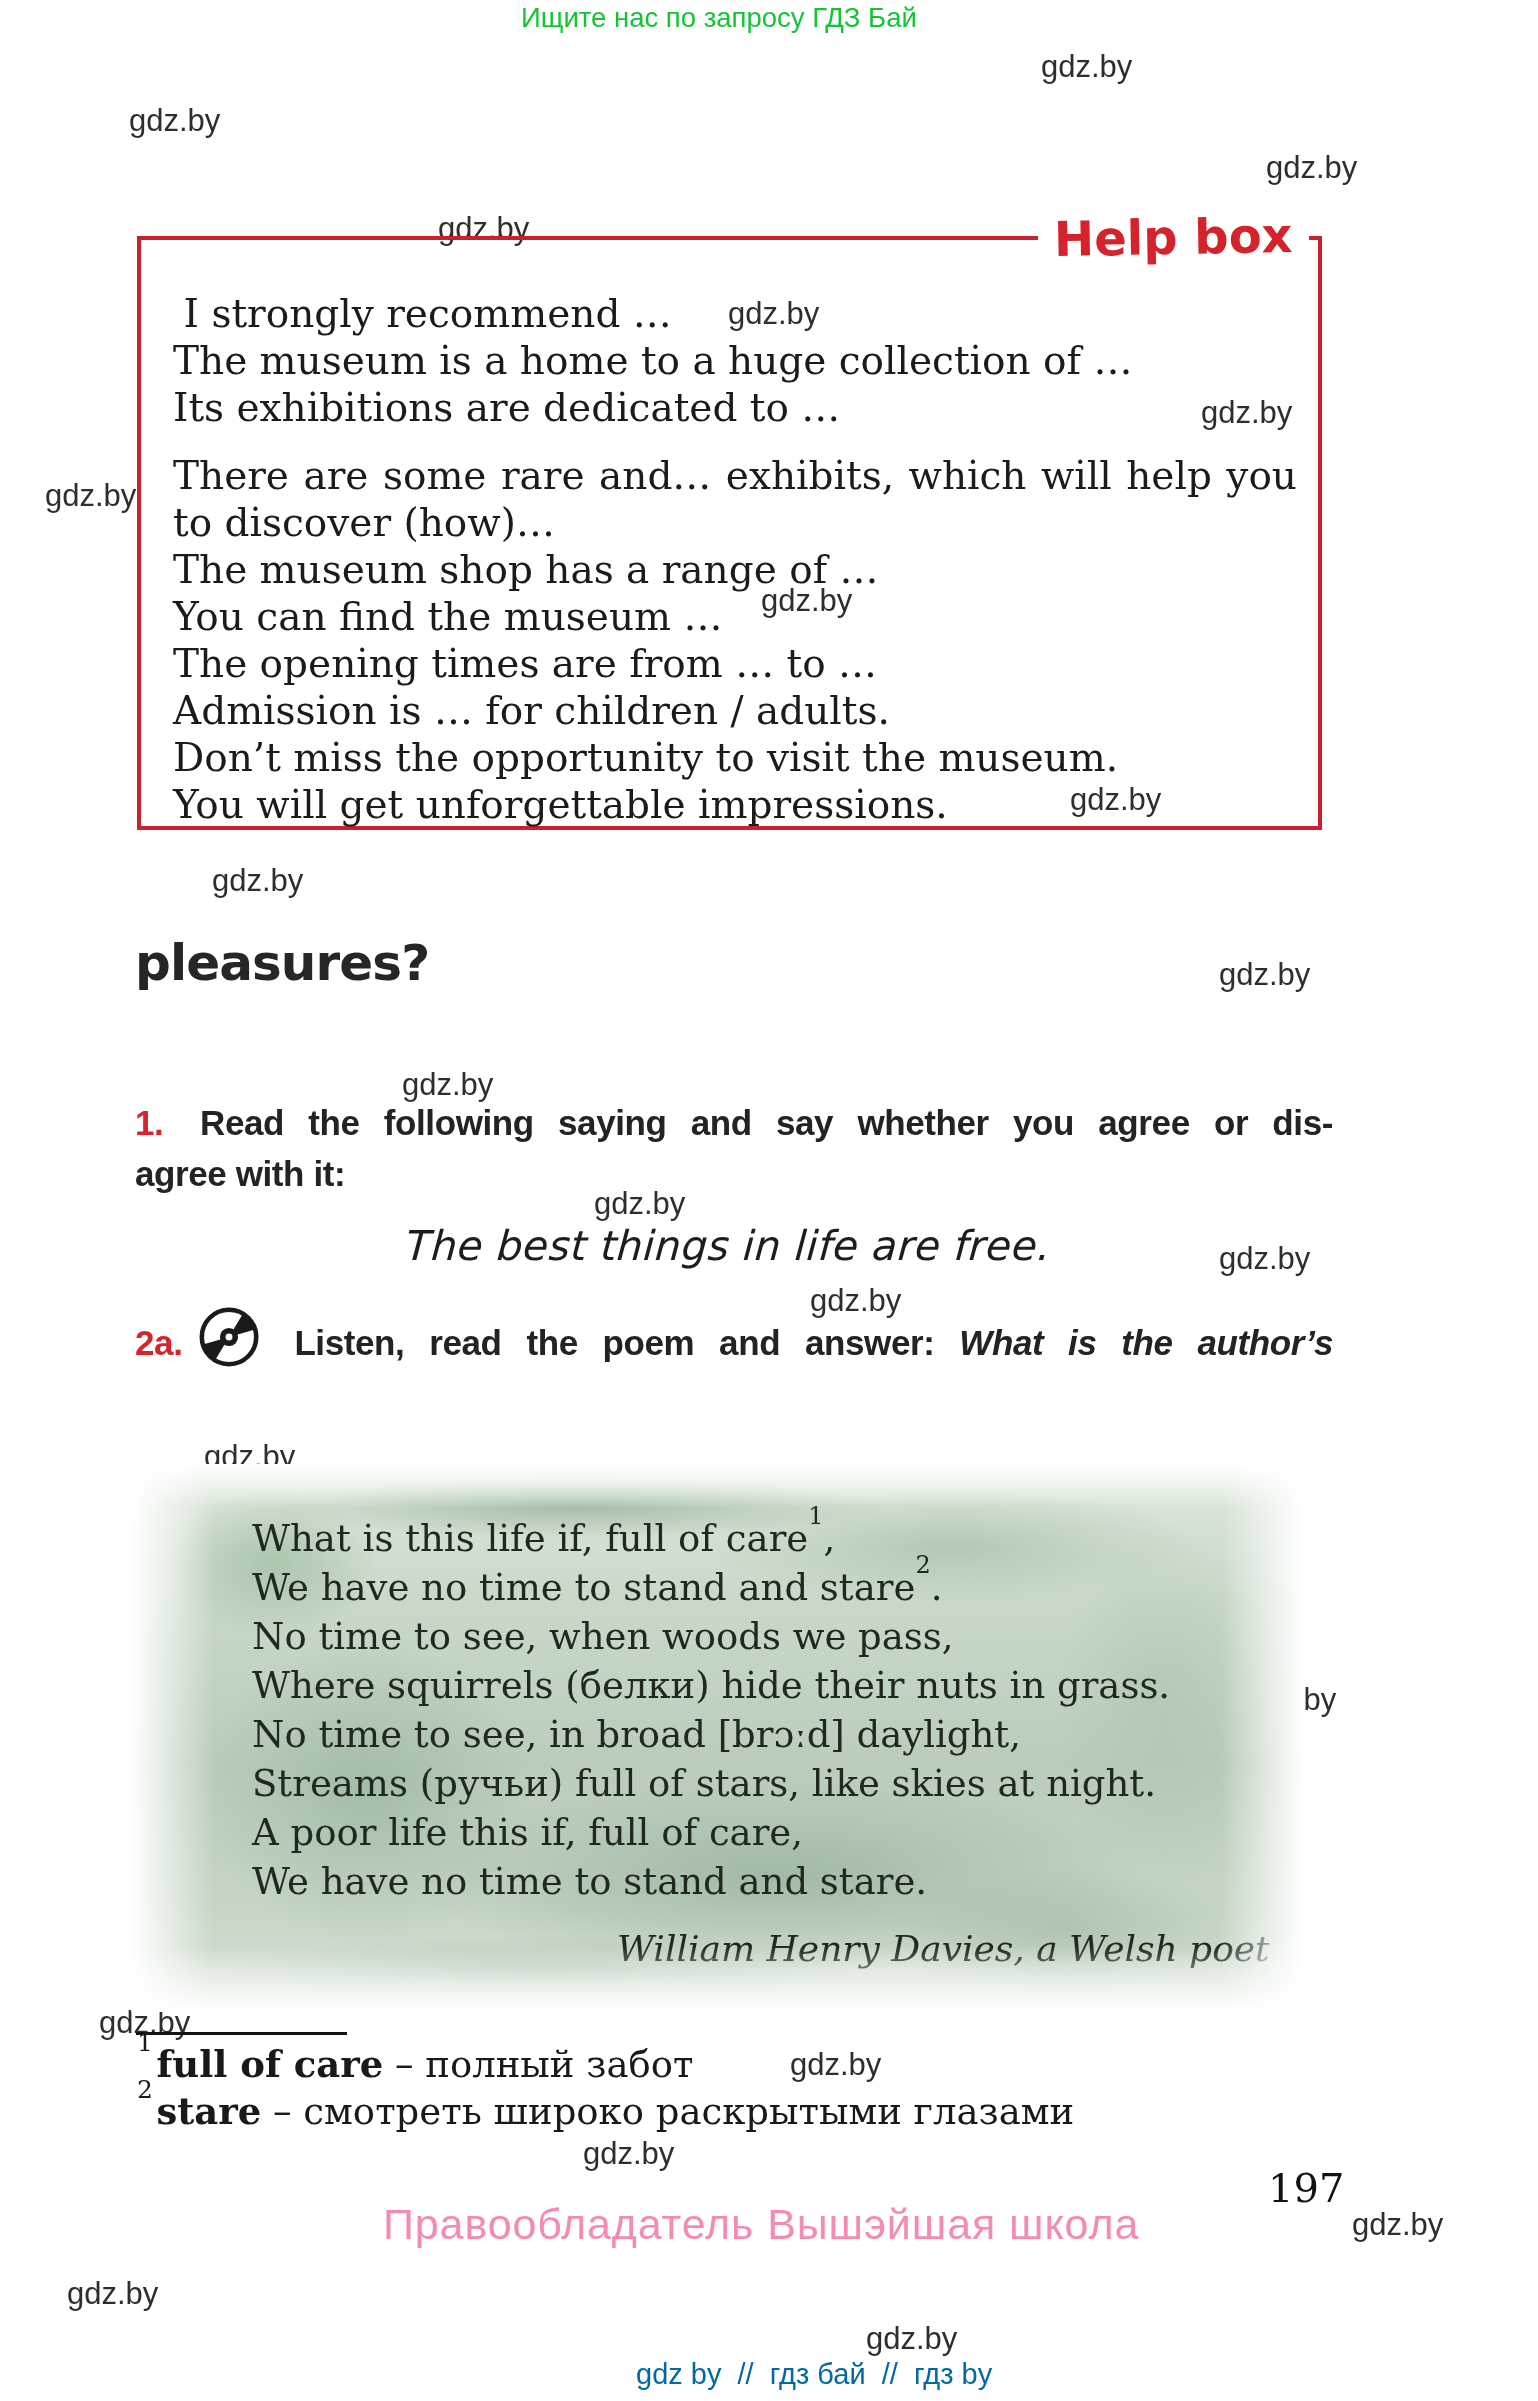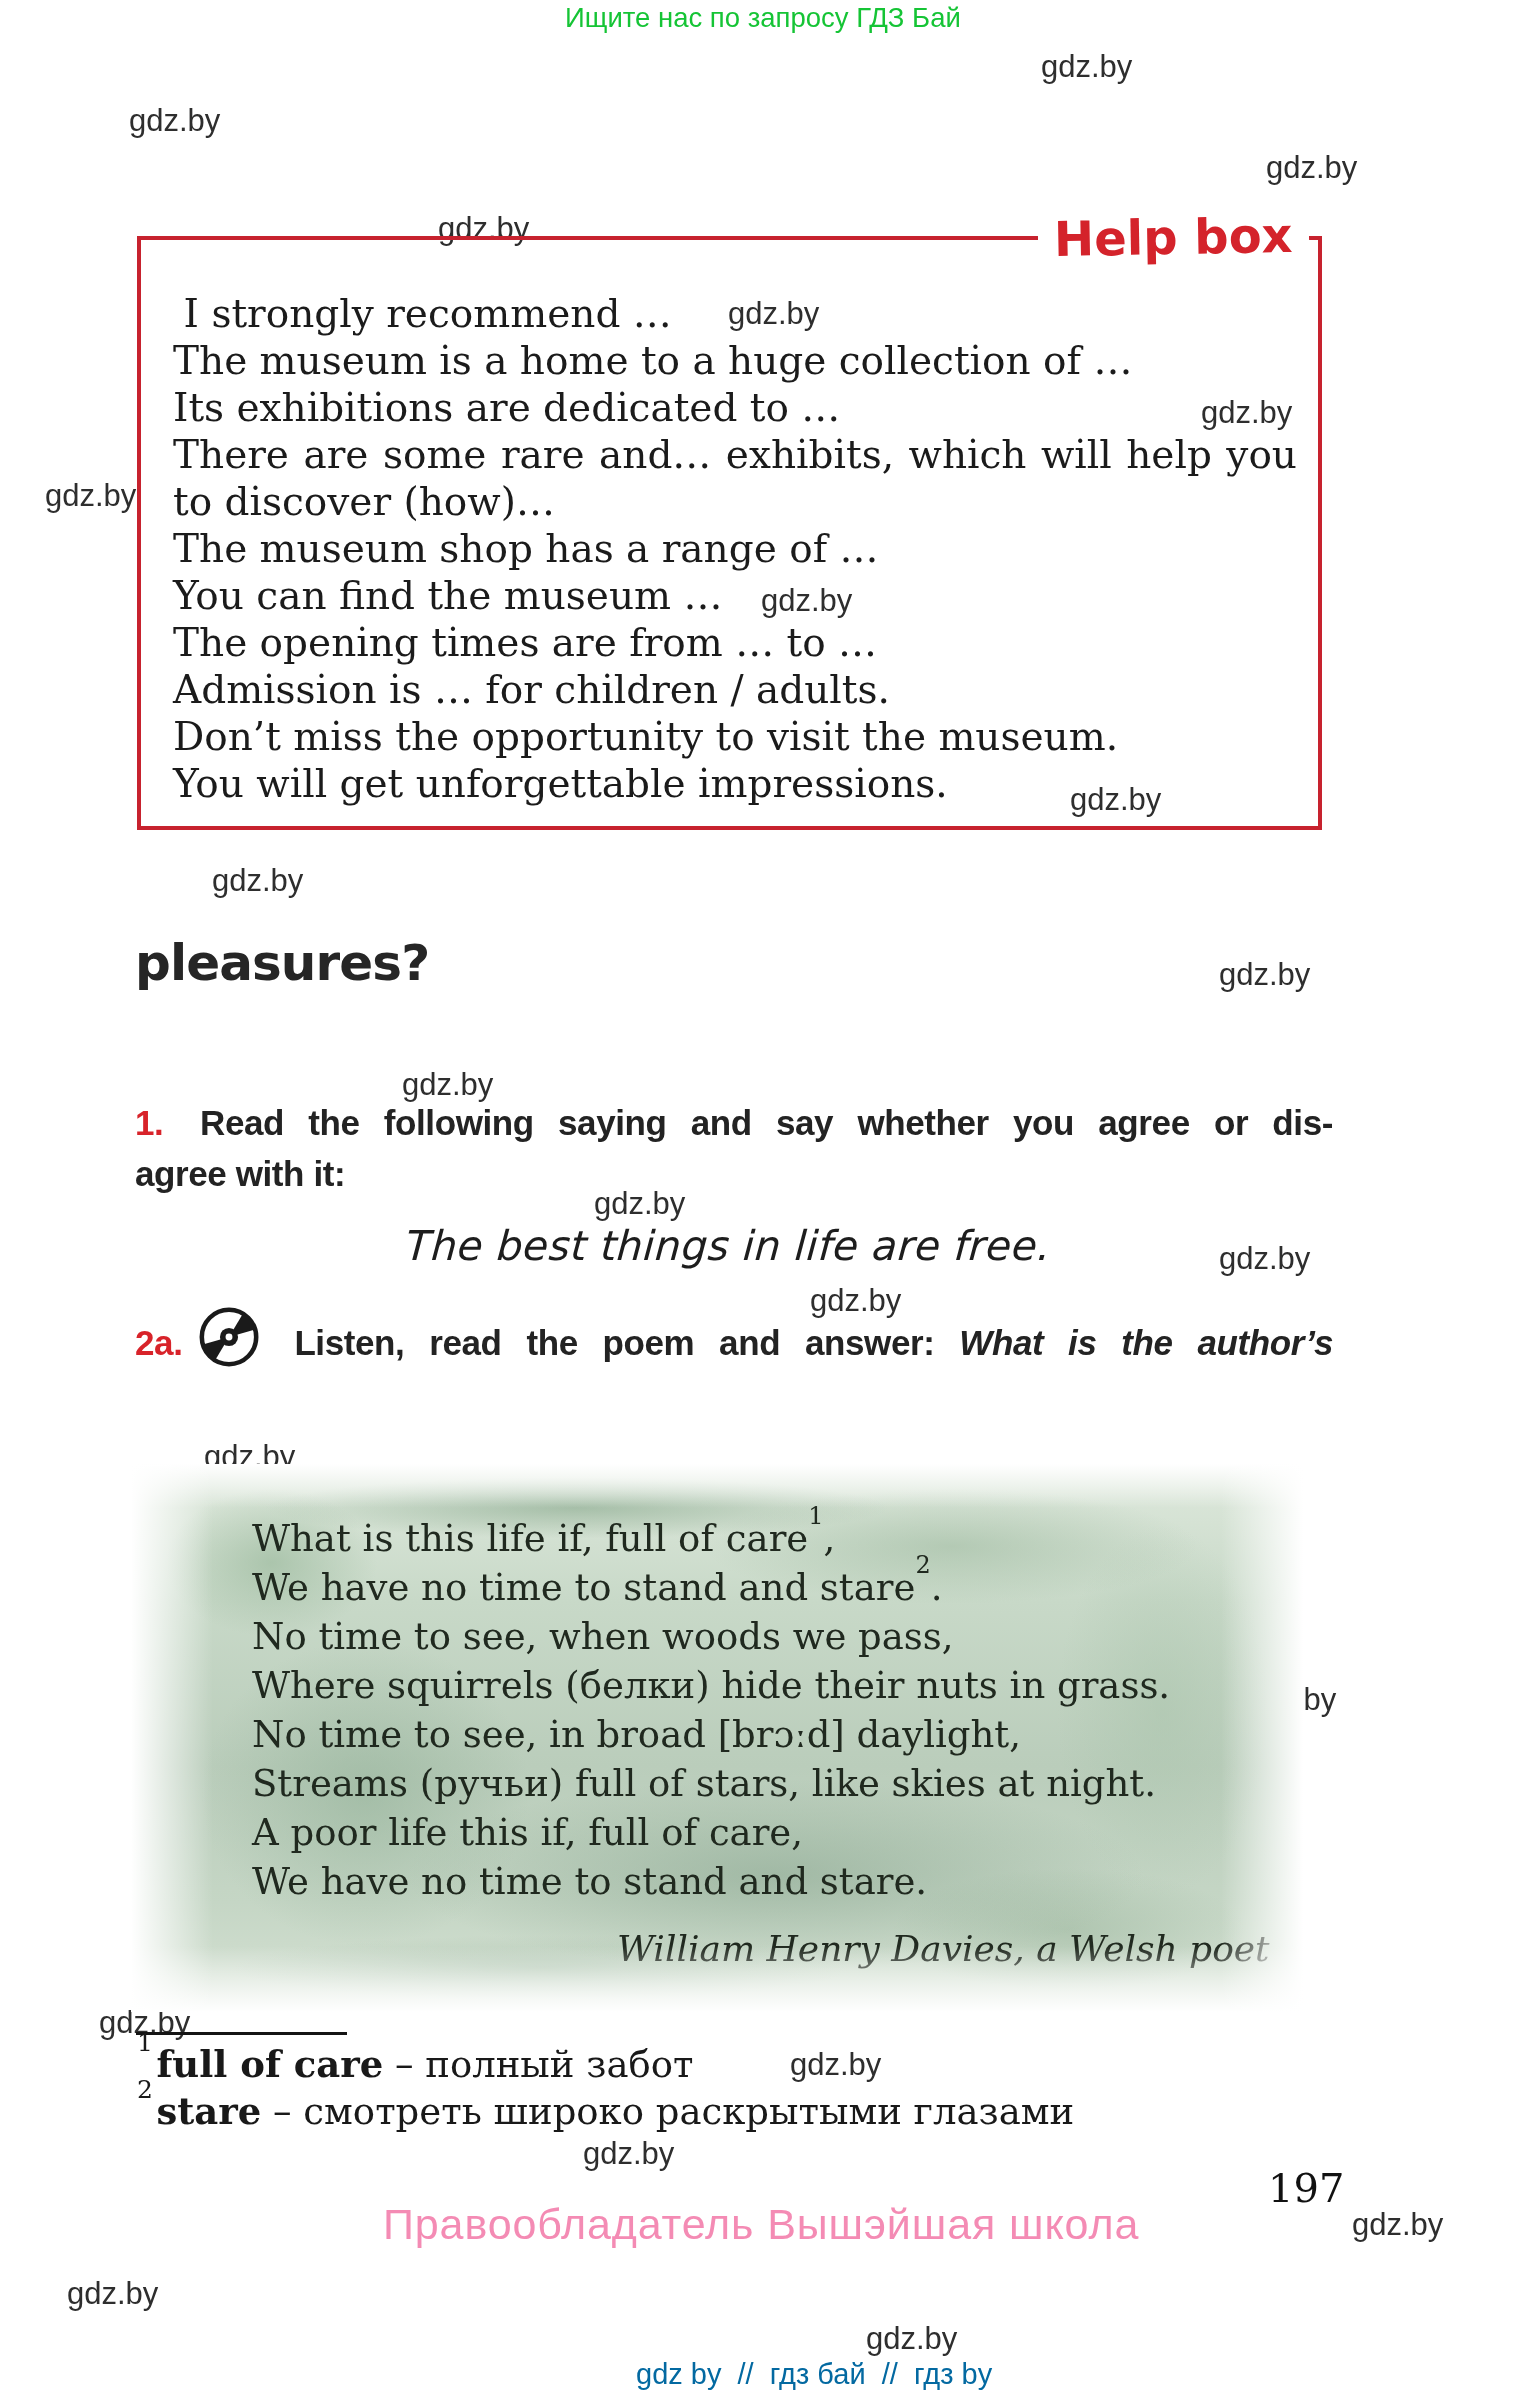--- a/index.html
+++ b/index.html
@@ -12,41 +12,41 @@
   
   .wm{
     position:absolute;
     font-family:"Liberation Sans","DejaVu Sans",sans-serif;
     font-size:31px;line-height:1;color:#2e2e2e;white-space:nowrap;text-align:right;
   }
   
   .promo{
     position:absolute;left:521px;top:1.8px;
     font-family:"Liberation Sans","DejaVu Sans",sans-serif;
-    font-size:27.5px;color:#15c435;white-space:nowrap;margin-left:44px;
+    font-size:27.5px;color:#15c435;white-space:nowrap;
   }
   
   .help-box{
     position:absolute;left:137px;top:236px;width:1177px;height:586px;
     border:4.4px solid #c7222e;
   }
   .hb-title{
     position:absolute;left:897px;top:-32px;
     background:#ffffff;padding:0 16px;
     font-family:"DejaVu Sans","Liberation Sans",sans-serif;
     font-weight:bold;font-size:48px;line-height:59px;color:#d4232b;
     transform:rotate(-1deg);white-space:nowrap;
   }
   .hb-body{
     padding:50px 21px 0 32px;
     font-size:39px;line-height:47px;color:#1b1b1b;
   }
   .hb-line{min-height:47px;}
   .hb-line.indent1{padding-left:10.6px;}
-  .hb-line.just{text-align:justify;text-align-last:justify;}
+  .hb-line.just{text-align:justify;text-align-last:justify;margin-top:21px;}
   
   .lesson{
     position:absolute;left:135px;top:927px;width:1046px;
     font-family:"DejaVu Sans","Liberation Sans",sans-serif;
     font-weight:bold;font-size:50px;line-height:73px;color:#262626;
     word-spacing:5.3px;letter-spacing:-0.9px;
   }
   .lesson .num{color:#da2128;}
   
   .ex{

